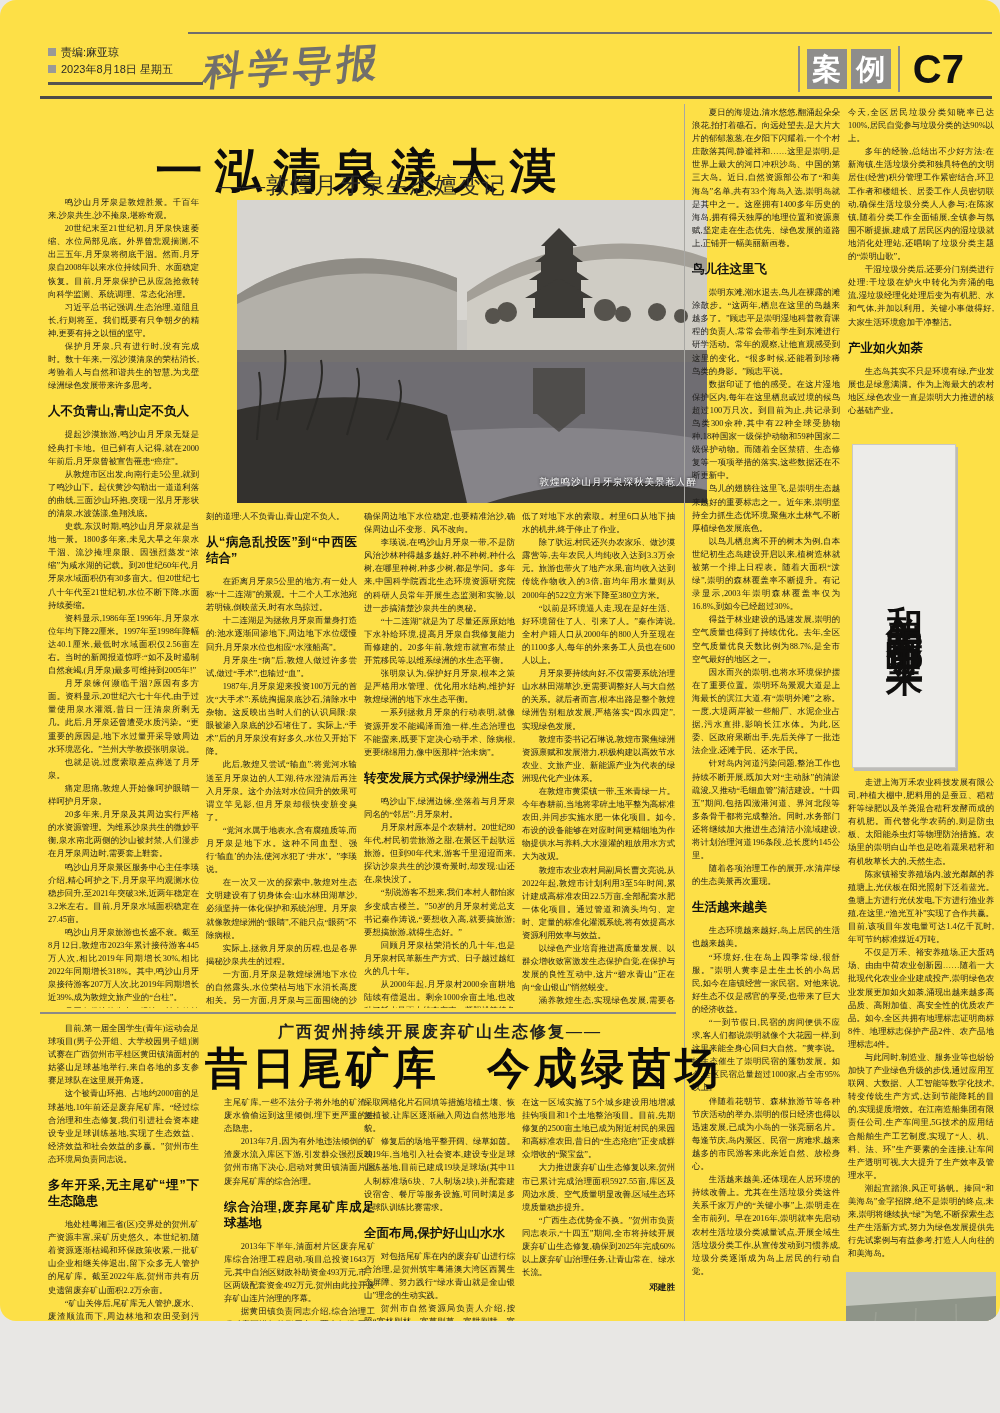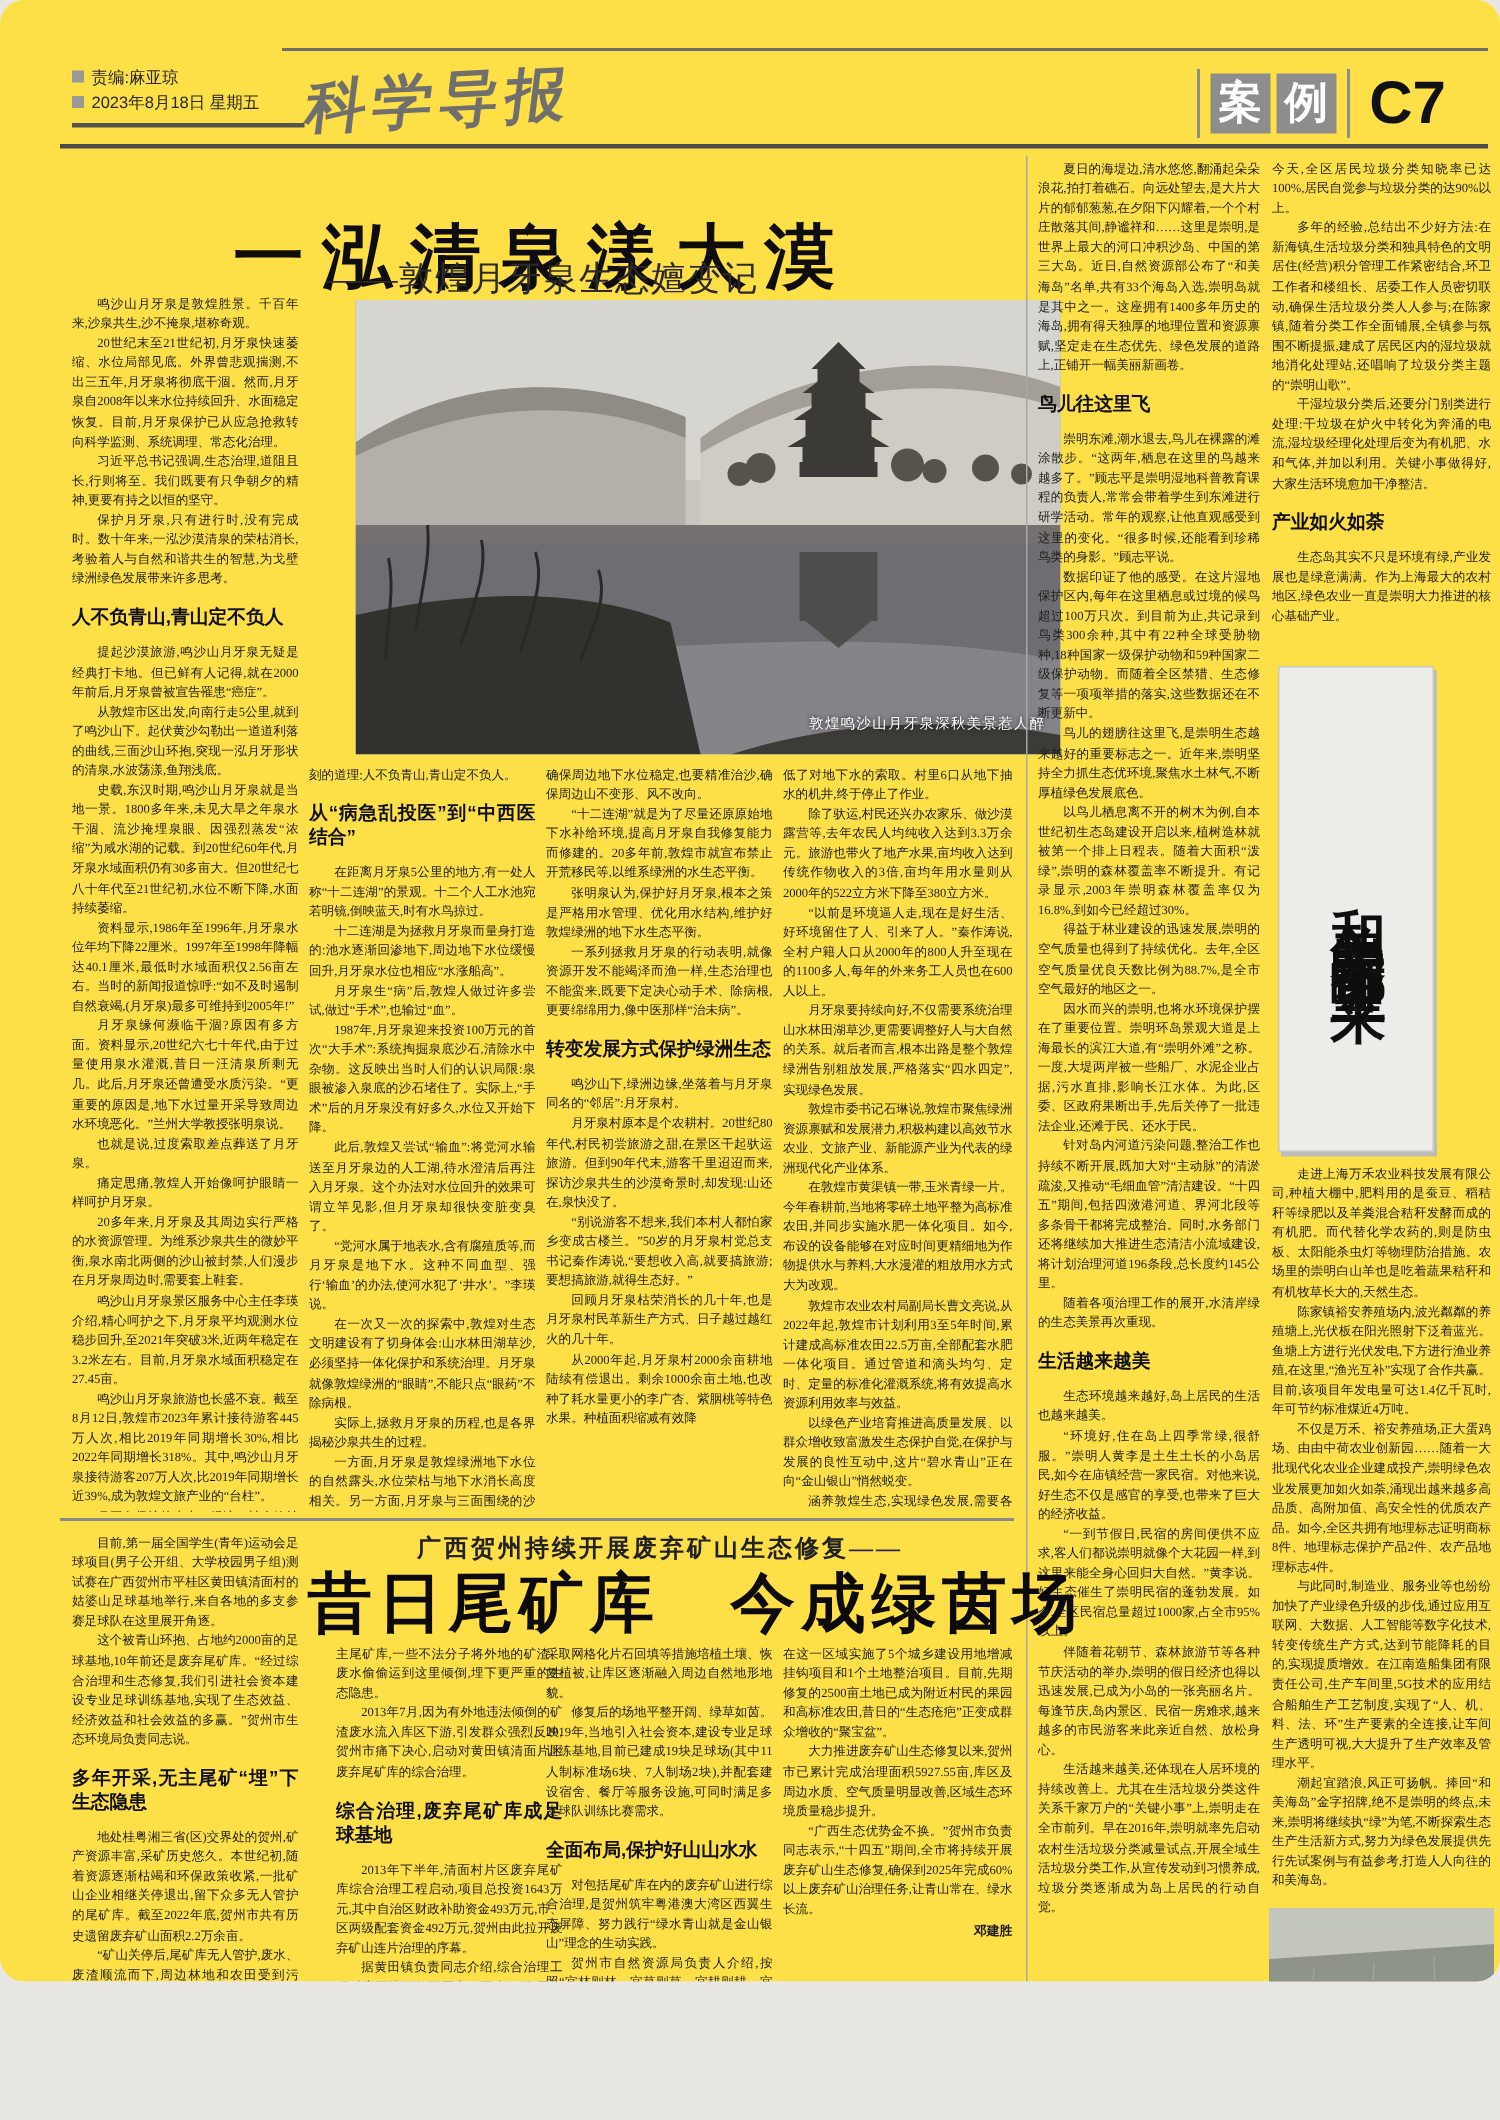--- a/index.html
+++ b/index.html
@@ -149,20 +149,21 @@
       <div class="para">月牙泉生“病”后,敦煌人做过许多尝试,做过“手术”,也输过“血”。</div>
       <div class="para">1987年,月牙泉迎来投资100万元的首次“大手术”:系统掏掘泉底沙石,清除水中杂物。这反映出当时人们的认识局限:泉眼被渗入泉底的沙石堵住了。实际上,“手术”后的月牙泉没有好多久,水位又开始下降。</div>
       <div class="para">此后,敦煌又尝试“输血”:将党河水输送至月牙泉边的人工湖,待水澄清后再注入月牙泉。这个办法对水位回升的效果可谓立竿见影,但月牙泉却很快变脏变臭了。</div>
       <div class="para">“党河水属于地表水,含有腐殖质等,而月牙泉是地下水。这种不同血型、强行‘输血’的办法,使河水犯了‘井水’。”李瑛说。</div>
       <div class="para">在一次又一次的探索中,敦煌对生态文明建设有了切身体会:山水林田湖草沙,必须坚持一体化保护和系统治理。月牙泉就像敦煌绿洲的“眼睛”,不能只点“眼药”不除病根。</div>
       <div class="para">实际上,拯救月牙泉的历程,也是各界揭秘沙泉共生的过程。</div>
       <div class="para">一方面,月牙泉是敦煌绿洲地下水位的自然露头,水位荣枯与地下水消长高度相关。另一方面,月牙泉与三面围绕的沙山形成了微妙的平衡,月牙泉一带起风,总是沿着周围的沙山作离心上旋运动,把山坡下的流沙往上刮。</div>
     </div>
   <div class="col" style="left:364px;top:510px;width:151px;height:498px;">
       <div class="para cont">确保周边地下水位稳定,也要精准治沙,确保周边山不变形、风不改向。</div>
+      <div class="para">李瑛说,在鸣沙山月牙泉一带,不是防风治沙林种得越多越好,种不种树,种什么树,在哪里种树,种多少树,都是学问。多年来,中国科学院西北生态环境资源研究院的科研人员常年开展生态监测和实验,以进一步搞清楚沙泉共生的奥秘。</div>
       <div class="para">“十二连湖”就是为了尽量还原原始地下水补给环境,提高月牙泉自我修复能力而修建的。20多年前,敦煌市就宣布禁止开荒移民等,以维系绿洲的水生态平衡。</div>
       <div class="para">张明泉认为,保护好月牙泉,根本之策是严格用水管理、优化用水结构,维护好敦煌绿洲的地下水生态平衡。</div>
       <div class="para">一系列拯救月牙泉的行动表明,就像资源开发不能竭泽而渔一样,生态治理也不能蛮来,既要下定决心动手术、除病根,更要绵绵用力,像中医那样“治未病”。</div>
       <div class="subhead">转变发展方式保护绿洲生态</div>
       <div class="para">鸣沙山下,绿洲边缘,坐落着与月牙泉同名的“邻居”:月牙泉村。</div>
       <div class="para">月牙泉村原本是个农耕村。20世纪80年代,村民初尝旅游之甜,在景区干起驮运旅游。但到90年代末,游客千里迢迢而来,探访沙泉共生的沙漠奇景时,却发现:山还在,泉快没了。</div>
       <div class="para">“别说游客不想来,我们本村人都怕家乡变成古楼兰。”50岁的月牙泉村党总支书记秦作涛说,“要想收入高,就要搞旅游;要想搞旅游,就得生态好。”</div>
       <div class="para">回顾月牙泉枯荣消长的几十年,也是月牙泉村民革新生产方式、日子越过越红火的几十年。</div>
       <div class="para">从2000年起,月牙泉村2000余亩耕地陆续有偿退出。剩余1000余亩土地,也改种了耗水量更小的李广杏、紫胭桃等特色水果。种植面积缩减有效降</div>
     </div>

